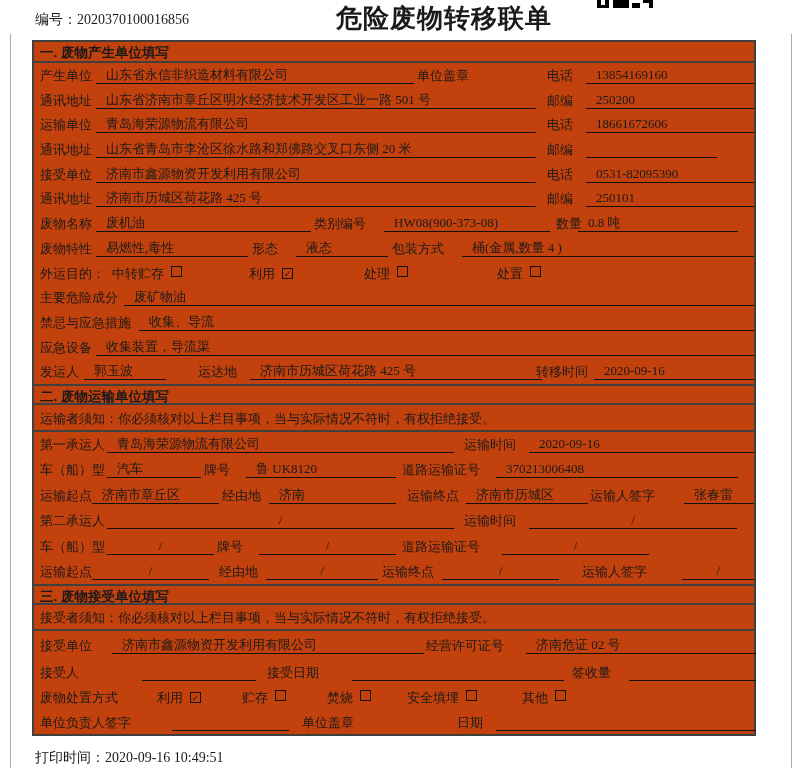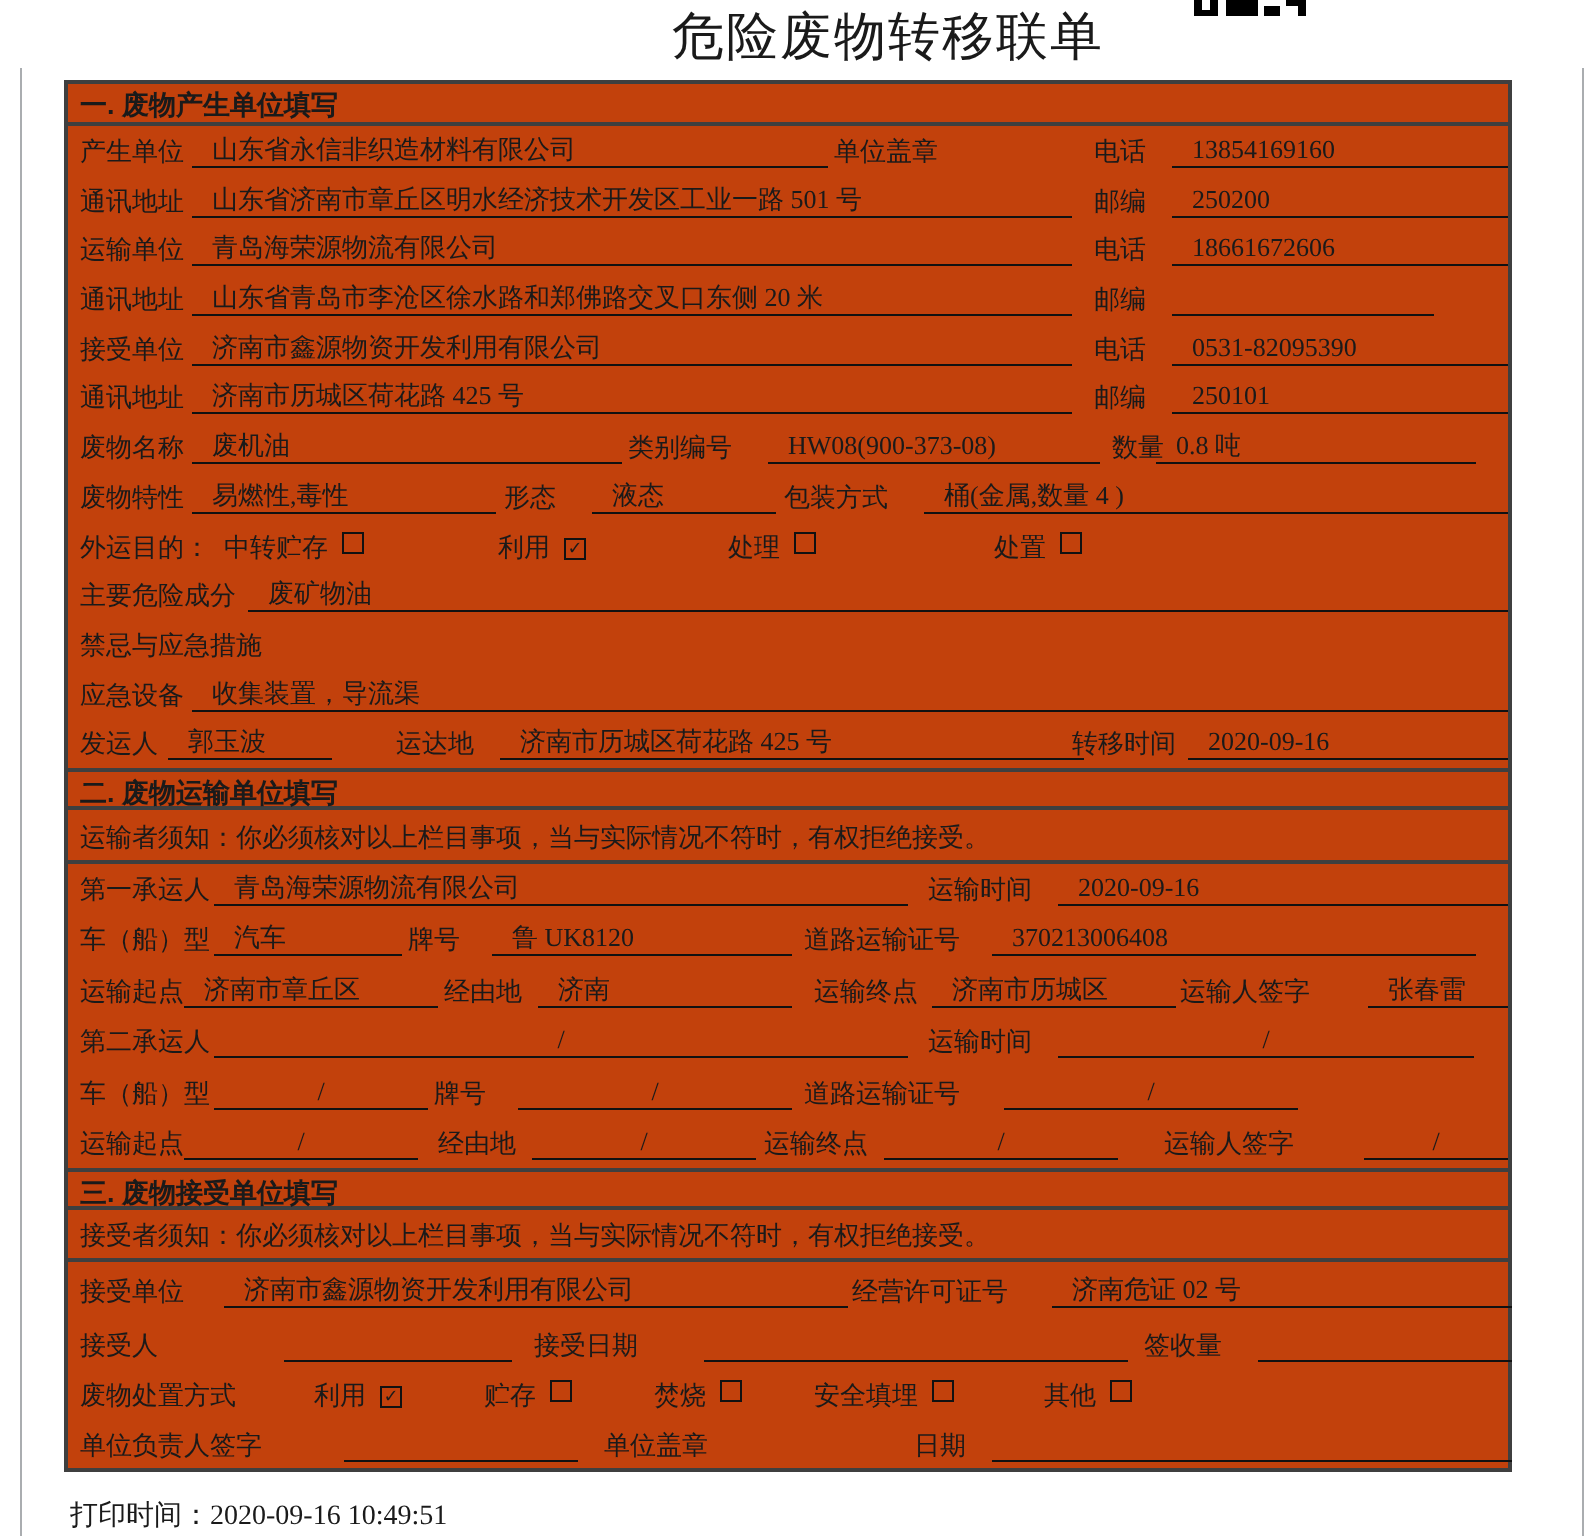--- a/index.html
+++ b/index.html
@@ -4,21 +4,21 @@
 <style>
   * { margin:0; padding:0; box-sizing:border-box; }
   html,body { background:#fff; }
   .page {
     position:relative; width:796px; height:768px; background:#ffffff;
     font-family:"Liberation Serif","DejaVu Serif",serif; color:#1a1a1a;
     overflow:hidden;
   }
   .edge { position:absolute; width:1px; background:#aaadb0; }
   .doc-no { position:absolute; left:35px; top:11px; font-size:14px; white-space:nowrap; }
-  .doc-title { position:absolute; left:336px; top:1px; font-size:26px; font-weight:normal;
+  .doc-title { position:absolute; left:336px; top:1px; font-size:26px; font-weight:bold;
     font-family:"Liberation Sans","DejaVu Sans",sans-serif; letter-spacing:1px; white-space:nowrap; }
   .qr { position:absolute; left:597px; top:0; width:56px; height:8px; }
   .qr div { position:absolute; background:#000; }
   .tbl { position:absolute; left:32px; top:40px; width:724px; border:2px solid #3f3f3f; background:#c2410c; }
   .sech { height:21px; line-height:21px; padding-left:6px; font-size:13.5px; font-weight:bold;
     font-family:"Liberation Sans","DejaVu Sans",sans-serif; border-bottom:2px solid #3f3f3f; }
   .sech.mid { border-top:2px solid #3f3f3f; }
   .row { position:relative; height:24.7px; }
   .sec2 .row { height:25.4px; }
   .sec3 .row-a { height:27px; } .sec3 .row-b { height:25px; } .sec3 .row-c { height:24px; }
@@ -35,20 +35,21 @@
   .footer { position:absolute; left:35px; top:749px; font-size:14px; white-space:nowrap; }
 </style>
 </head>
 <body>
 
 <div class="page">
 
   <div class="edge" style="left:10px; top:34px; height:734px;"></div>
   <div class="edge" style="left:791px; top:34px; height:734px;"></div>
 
+  <div class="doc-no"><span>编号：</span><span>2020370100016856</span></div>
   <div class="doc-title">危险废物转移联单</div>
 
   <div class="qr">
     <div style="left:0;top:0;width:4px;height:8px;"></div>
     <div style="left:8px;top:0;width:4px;height:8px;"></div>
     <div style="left:0;top:5px;width:12px;height:3px;"></div>
     <div style="left:16px;top:0;width:16px;height:8px;"></div>
     <div style="left:35px;top:3px;width:8px;height:5px;"></div>
     <div style="left:46px;top:0;width:10px;height:3px;"></div>
     <div style="left:52px;top:0;width:4px;height:8px;"></div>
@@ -117,20 +118,21 @@
         <span class="chk" style="left:215px"><span>利用</span><span class="cb">✓</span></span>
         <span class="chk" style="left:330px"><span>处理</span><span class="cb"></span></span>
         <span class="chk" style="left:463px"><span>处置</span><span class="cb"></span></span>
       </div>
       <div class="row">
         <span class="lb" style="left:6px">主要危险成分</span>
         <span class="u" style="left:90px;width:630px">废矿物油</span>
       </div>
       <div class="row">
         <span class="lb" style="left:6px">禁忌与应急措施</span>
+        <span class="u" style="left:105px;width:615px">收集、导流</span>
       </div>
       <div class="row">
         <span class="lb" style="left:6px">应急设备</span>
         <span class="u" style="left:62px;width:658px">收集装置，导流渠</span>
       </div>
       <div class="row">
         <span class="lb" style="left:6px">发运人</span>
         <span class="u" style="left:50px;width:82px">郭玉波</span>
         <span class="lb" style="left:164px">运达地</span>
         <span class="u" style="left:216px;width:292px">济南市历城区荷花路 425 号</span>

